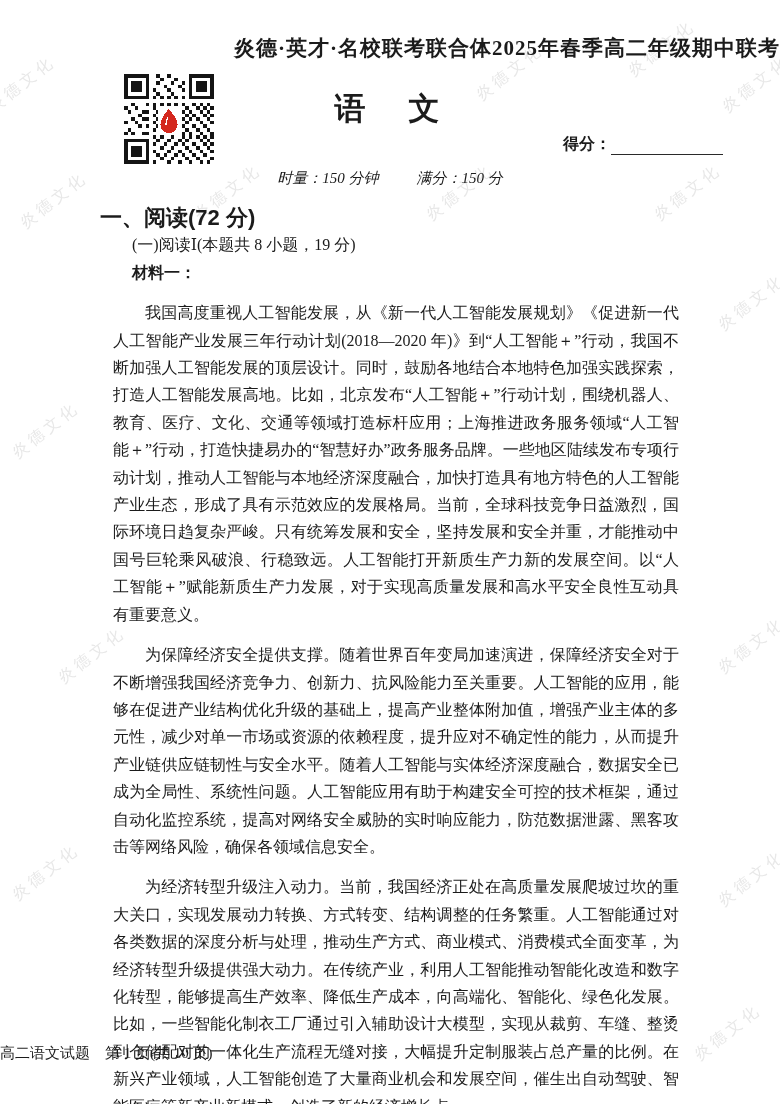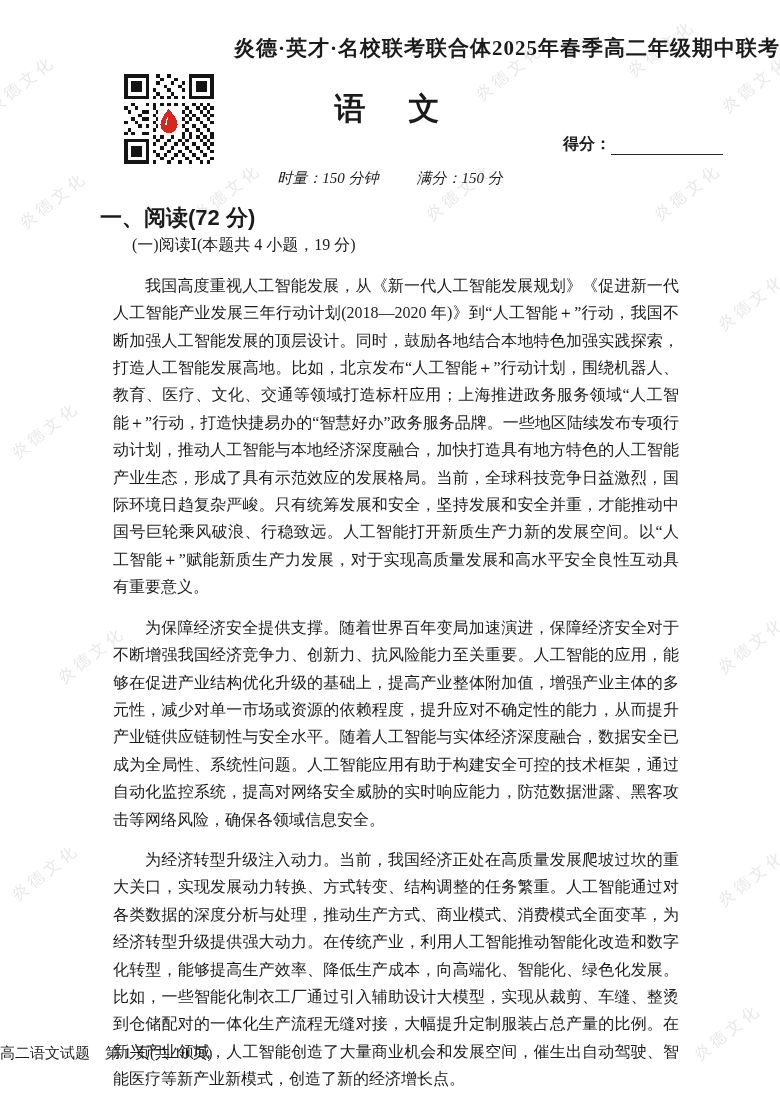--- a/index.html
+++ b/index.html
@@ -89,21 +89,22 @@
   <div class="score-row">
     <span>得分：</span><span class="score-blank"></span>
   </div>
 
   <div class="meta-row">
     <span>时量：150 分钟</span><span class="gap"></span><span>满分：150 分</span>
   </div>
 
   <div class="content">
     <div class="sec-heading">一、阅读(72 分)</div>
-    <div class="indent1">(一)阅读Ⅰ(本题共 4 小题，19 分)</div>
+    <div class="indent1">(一)阅读Ⅰ(本题共 8 小题，19 分)</div>
+    <div class="indent1 bold">材料一：</div>
     <p>我国高度重视人工智能发展，从《新一代人工智能发展规划》《促进新一代人工智能产业发展三年行动计划(2018—2020 年)》到“人工智能＋”行动，我国不断加强人工智能发展的顶层设计。同时，鼓励各地结合本地特色加强实践探索，打造人工智能发展高地。比如，北京发布“人工智能＋”行动计划，围绕机器人、教育、医疗、文化、交通等领域打造标杆应用；上海推进政务服务领域“人工智能＋”行动，打造快捷易办的“智慧好办”政务服务品牌。一些地区陆续发布专项行动计划，推动人工智能与本地经济深度融合，加快打造具有地方特色的人工智能产业生态，形成了具有示范效应的发展格局。当前，全球科技竞争日益激烈，国际环境日趋复杂严峻。只有统筹发展和安全，坚持发展和安全并重，才能推动中国号巨轮乘风破浪、行稳致远。人工智能打开新质生产力新的发展空间。以“人工智能＋”赋能新质生产力发展，对于实现高质量发展和高水平安全良性互动具有重要意义。</p>
     <p>为保障经济安全提供支撑。随着世界百年变局加速演进，保障经济安全对于不断增强我国经济竞争力、创新力、抗风险能力至关重要。人工智能的应用，能够在促进产业结构优化升级的基础上，提高产业整体附加值，增强产业主体的多元性，减少对单一市场或资源的依赖程度，提升应对不确定性的能力，从而提升产业链供应链韧性与安全水平。随着人工智能与实体经济深度融合，数据安全已成为全局性、系统性问题。人工智能应用有助于构建安全可控的技术框架，通过自动化监控系统，提高对网络安全威胁的实时响应能力，防范数据泄露、黑客攻击等网络风险，确保各领域信息安全。</p>
     <p>为经济转型升级注入动力。当前，我国经济正处在高质量发展爬坡过坎的重大关口，实现发展动力转换、方式转变、结构调整的任务繁重。人工智能通过对各类数据的深度分析与处理，推动生产方式、商业模式、消费模式全面变革，为经济转型升级提供强大动力。在传统产业，利用人工智能推动智能化改造和数字化转型，能够提高生产效率、降低生产成本，向高端化、智能化、绿色化发展。比如，一些智能化制衣工厂通过引入辅助设计大模型，实现从裁剪、车缝、整烫到仓储配对的一体化生产流程无缝对接，大幅提升定制服装占总产量的比例。在新兴产业领域，人工智能创造了大量商业机会和发展空间，催生出自动驾驶、智能医疗等新产业新模式，创造了新的经济增长点。</p>
   </div>
 
   <div class="footer-page">高二语文试题　第 1 页(共 10 页)</div>
 
 </div>
 
 </body></html>

